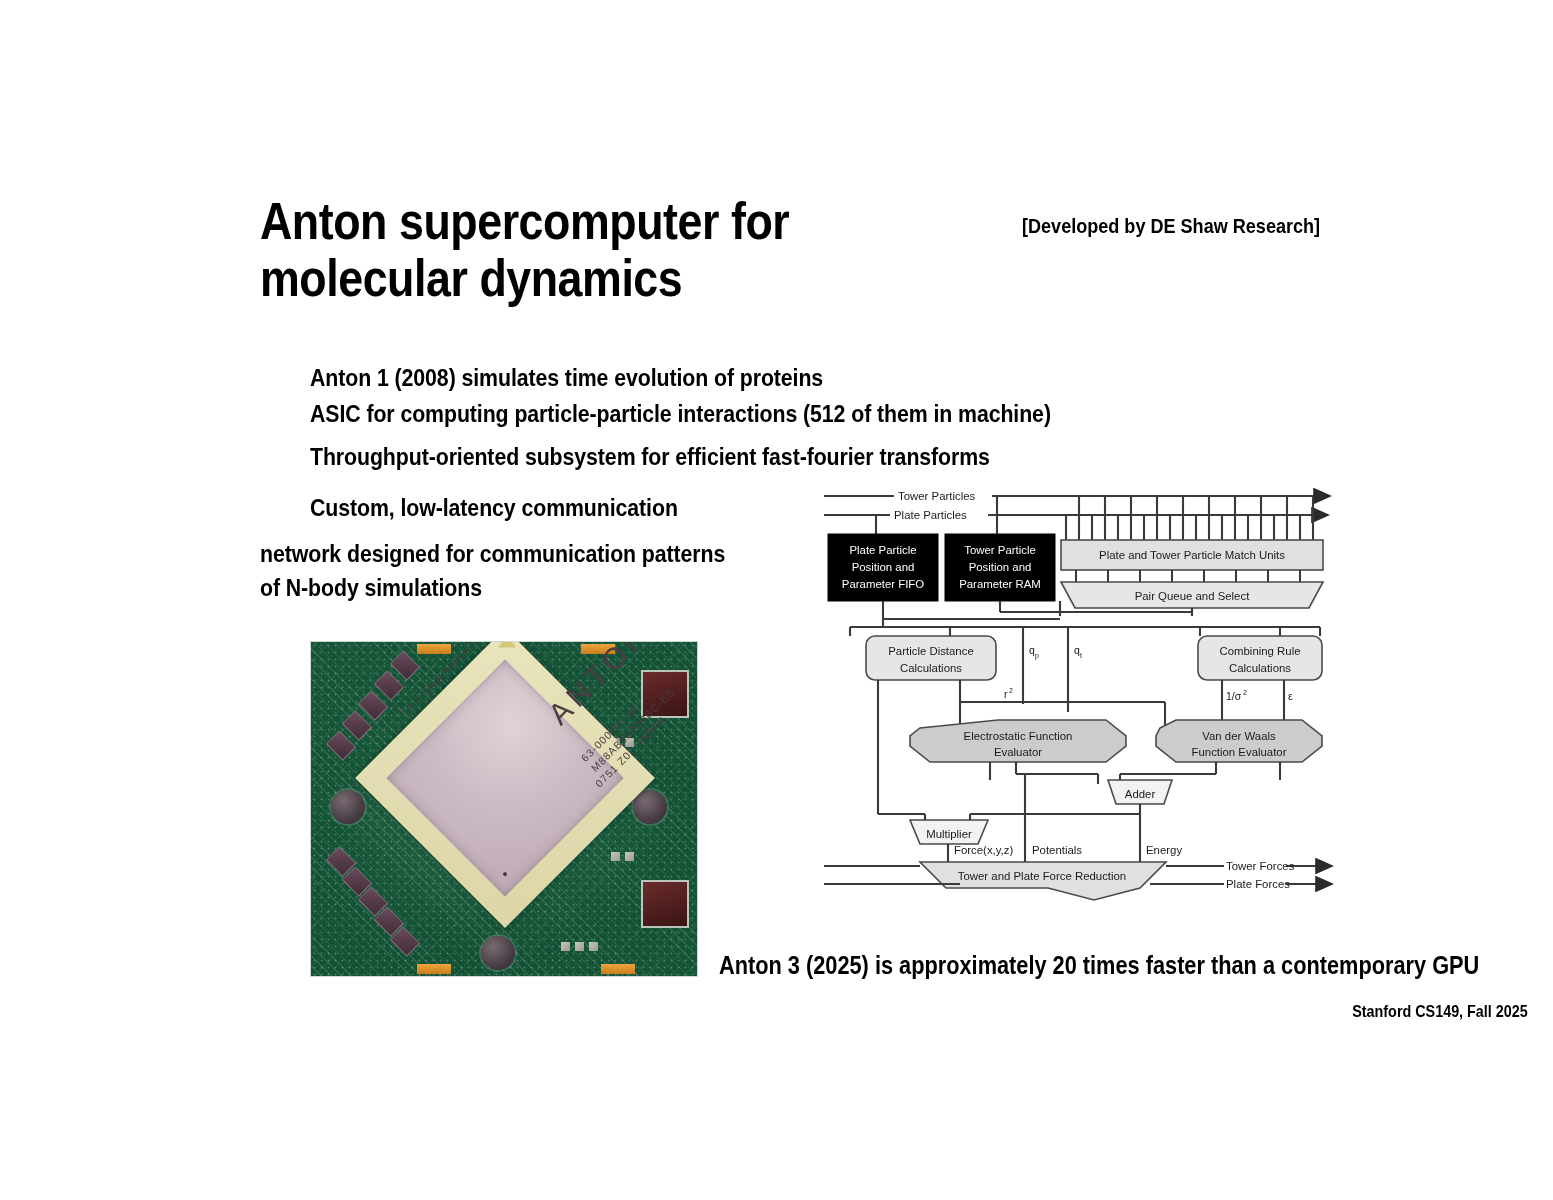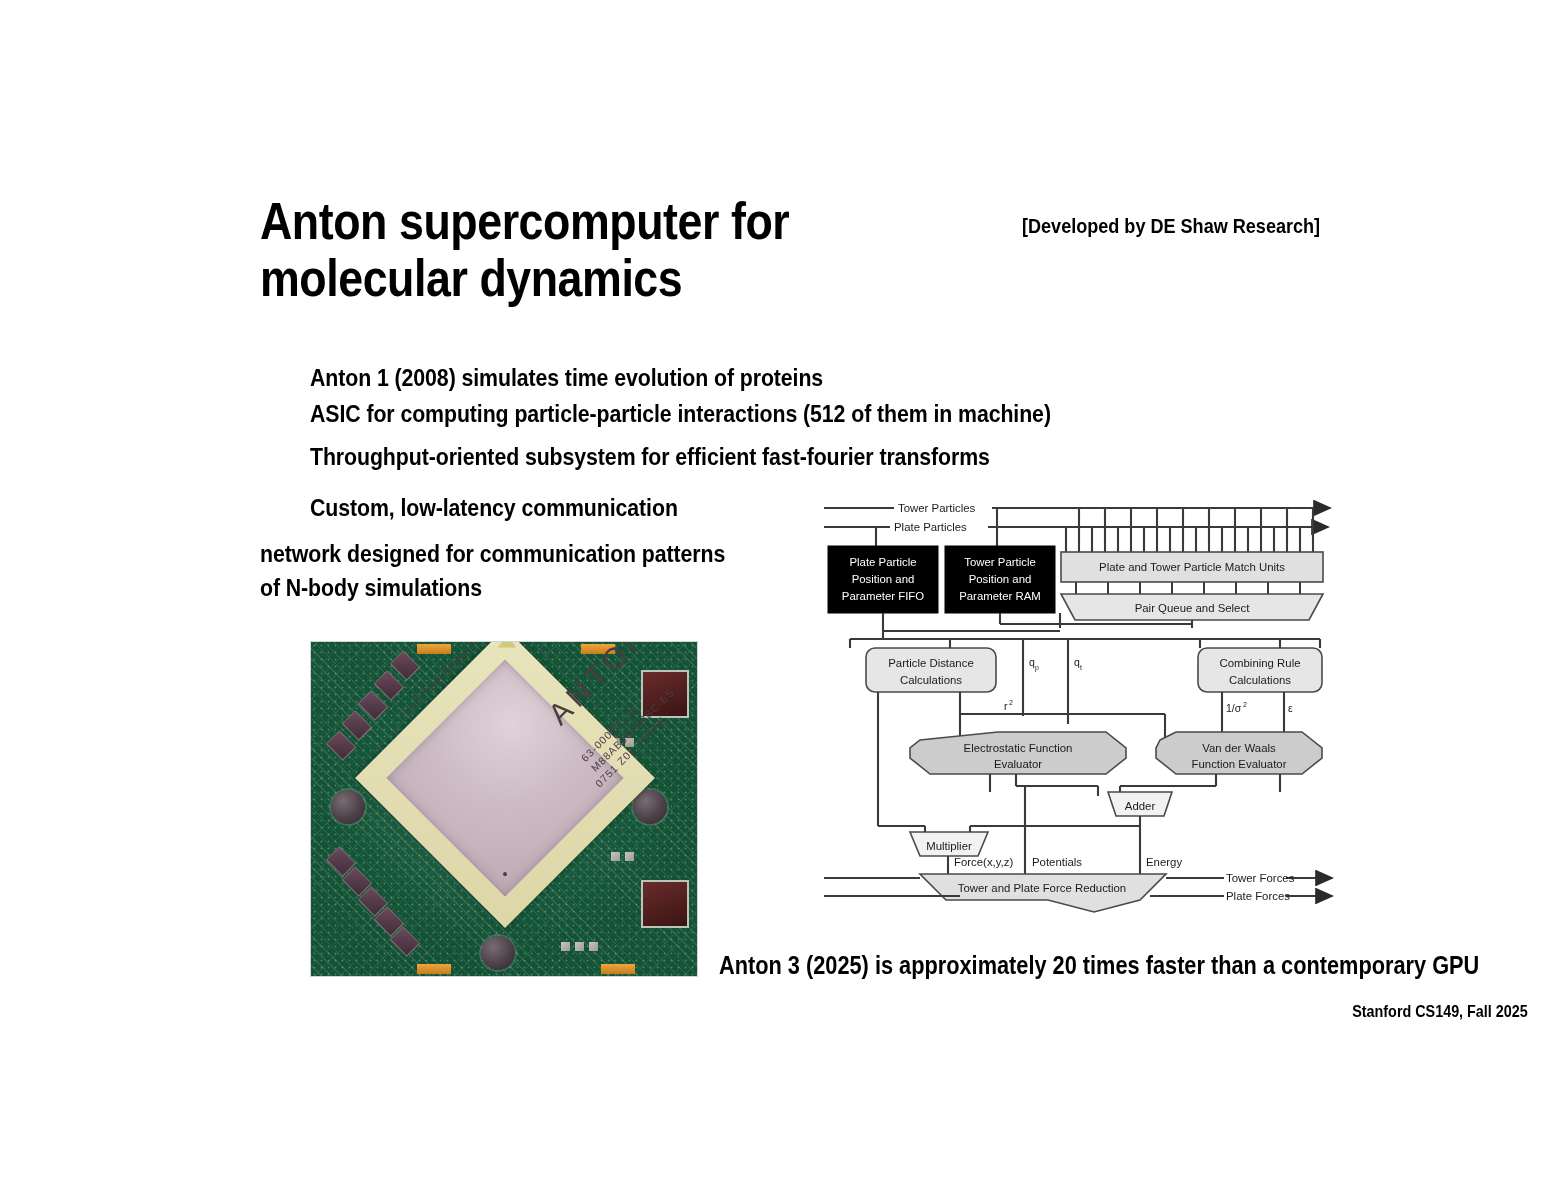--- a/index.html
+++ b/index.html
@@ -218,21 +218,21 @@
     border-left: 9px solid transparent;
     border-right: 9px solid transparent;
     border-bottom: 12px solid #d2c878;
     transform: rotate(-45deg);
   }
 
   
   #block-diagram {
     position: absolute;
     left: 820px;
-    top: 496px;
+    top: 484px;
     width: 525px;
     height: 420px;
   }
   #block-diagram svg { display: block; }
   .dg-txt { font-family: "Liberation Sans", sans-serif; font-size: 11.4px; fill: #1a1a1a; }
   .dg-txt-w { font-family: "Liberation Sans", sans-serif; font-size: 11.4px; fill: #ffffff; }
   .dg-small { font-family: "Liberation Sans", sans-serif; font-size: 10.5px; fill: #1a1a1a; }
   .dg-sub { font-family: "Liberation Sans", sans-serif; font-size: 7px; fill: #1a1a1a; }
 </style>
 </head>

